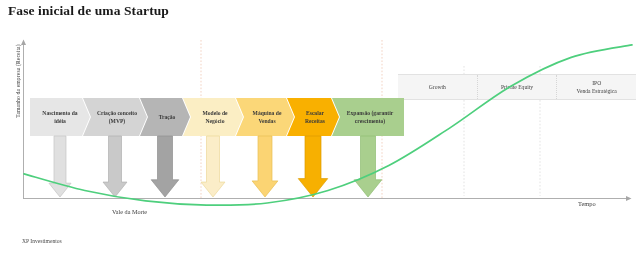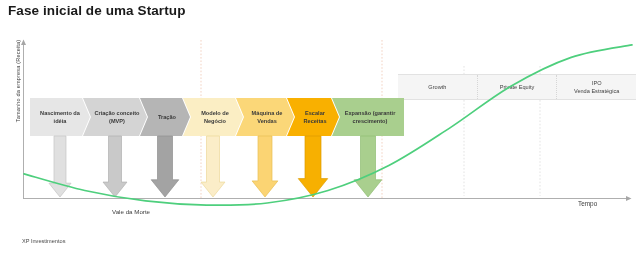--- a/index.html
+++ b/index.html
@@ -12,20 +12,21 @@
     width: 640px;
     height: 258px;
     overflow: hidden;
     font-family: "Liberation Sans", sans-serif;
     color: #404040;
   }
   #root {
     position: relative;
     width: 640px;
     height: 258px;
+    font-family: Liberation Serif, serif;
   }
 
   
   #title {
     position: absolute;
     left: 8px;
     top: 3px;
     font-size: 13.5px;
     font-weight: bold;
     color: #1a1a1a;

